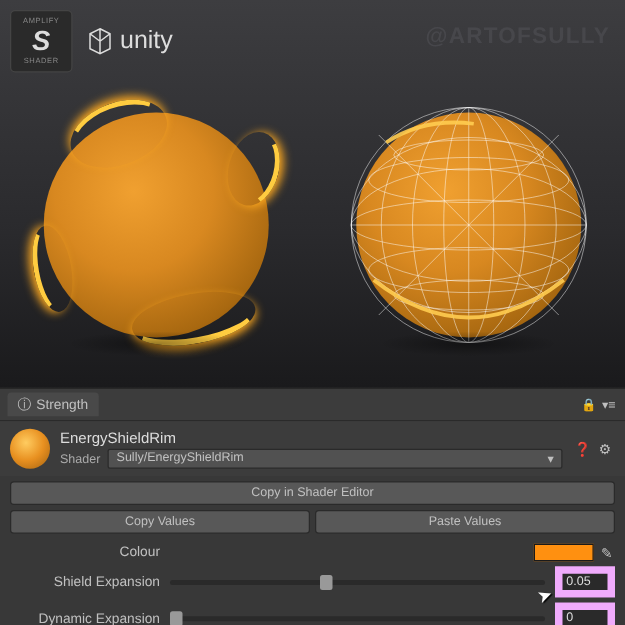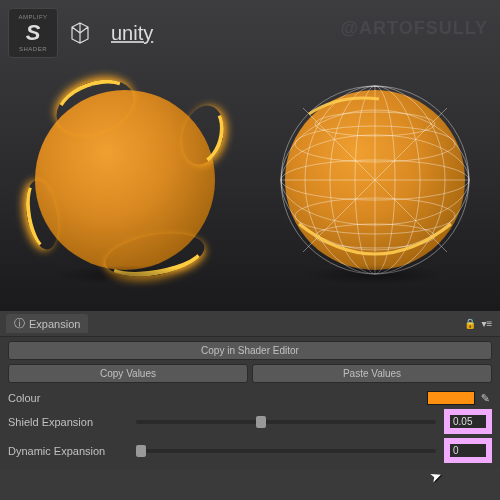--- a/index.html
+++ b/index.html
@@ -2,21 +2,21 @@
 <html><head>
 <meta charset="utf-8">
 <style>
 * { margin: 0; padding: 0; box-sizing: border-box; font-family: Arial, sans-serif; }
 body { width: 500px; height: 500px; background: #3a3a3a; color: #c0c0c0; font-size: 11px; overflow: hidden; }
 .viewport { width: 500px; height: 310px; background: linear-gradient(180deg, #3d3d40 0%, #2a2a2d 60%, #1a1a1c 100%); position: relative; }
 .logos { position: absolute; top: 8px; left: 8px; display: flex; align-items: center; gap: 10px; }
 .amplify-logo { width: 50px; height: 50px; background: #2a2a2a; border: 1px solid #444; border-radius: 4px; display: flex; flex-direction: column; align-items: center; justify-content: center; }
 .amplify-s { font-size: 22px; font-weight: bold; color: #ddd; font-style: italic; }
 .amplify-text { font-size: 6px; color: #888; letter-spacing: 0.5px; }
-.unity-logo { display: flex; align-items: center; gap: 19px; text-decoration: underline; }
+.unity-logo { display: flex; align-items: flex-start; gap: 4px; }
 .unity-cube { width: 24px; height: 24px; position: relative; }
 .unity-text { font-size: 20px; color: #ddd; font-weight: 300; }
 .watermark { position: absolute; top: 18px; right: 12px; font-size: 18px; color: rgba(80,80,85,0.6); letter-spacing: 1px; font-weight: bold; }
 .sphere-left { position: absolute; left: 35px; top: 90px; width: 180px; height: 180px; }
 .sphere-right { position: absolute; right: 35px; top: 90px; width: 180px; height: 180px; }
 .sphere-body { width: 100%; height: 100%; border-radius: 50%; background: radial-gradient(circle at 40% 35%, #f0a030 0%, #d88820 40%, #a86810 75%, #704008 100%); position: relative; }
 .energy-arc { position: absolute; border-radius: 50%; border: 3px solid transparent; }
 .arc-tl { top: -8px; left: 20px; width: 80px; height: 50px; border-top: 4px solid #ffcc40; box-shadow: 0 -3px 8px #ffaa20; transform: rotate(-20deg); }
 .arc-br { bottom: -5px; right: 10px; width: 100px; height: 40px; border-bottom: 5px solid #ffcc40; box-shadow: 0 3px 8px #ffaa20; transform: rotate(-10deg); }
 .arc-tr { top: 15px; right: -8px; width: 40px; height: 60px; border-right: 4px solid #ffcc40; box-shadow: 3px 0 8px #ffaa20; transform: rotate(15deg); }
@@ -37,21 +37,21 @@
 .shader-row { display: flex; align-items: center; gap: 6px; margin-top: 2px; }
 .shader-label { font-size: 10px; color: #aaa; }
 .shader-dropdown { background: #515151; padding: 1px 6px; border-radius: 2px; font-size: 10px; flex: 1; display: flex; justify-content: space-between; border: 1px solid #2a2a2a; }
 .mat-header-icons { display: flex; gap: 2px; align-items: flex-start; }
 .mat-header-icons span { width: 16px; height: 16px; display: flex; align-items: center; justify-content: center; font-size: 11px; }
 .insp-body { padding: 4px 8px; background: #383838; }
 .wide-btn { background: #585858; border: 1px solid #2a2a2a; border-radius: 3px; text-align: center; padding: 3px; margin-bottom: 4px; font-size: 10px; cursor: pointer; }
 .btn-row { display: flex; gap: 4px; margin-bottom: 6px; }
 .btn-row .wide-btn { flex: 1; margin-bottom: 0; }
 .prop-row { display: flex; align-items: center; padding: 2px 0; gap: 4px; }
-.prop-label { width: 120px; font-size: 11px; }
+.prop-label { width: 120px; font-size: 11px; text-align: right; }
 .prop-label.blue { color: #7db3e8; }
 .slider-track { flex: 1; height: 4px; background: #2a2a2a; border-radius: 2px; position: relative; margin: 0 4px; }
 .slider-thumb { position: absolute; top: -4px; width: 10px; height: 12px; background: #999; border-radius: 2px; }
 .num-field { width: 48px; background: #2a2a2a; color: #ddd; border: 6px solid #f0abfc; padding: 1px 3px; font-size: 10px; text-align: left; }
 .num-field.active { border: 1px solid #5b9bd5; }
 .color-swatch { width: 48px; height: 14px; background: #ff9010; border: 1px solid #1a1a1a; }
 .dropper { font-size: 11px; padding: 0 2px; }
 .cursor-arrow { position: absolute; bottom: 16px; right: 58px; font-size: 14px; color: #fff; transform: rotate(-20deg); pointer-events: none; text-shadow: 1px 1px 1px #000; }
 </style>
 </head>
@@ -112,28 +112,45 @@
       </svg>
     </div>
     <div class="shadow"></div>
   </div>
 </div>
 
 <div class="inspector">
   <div class="insp-header">
     <div class="insp-tab">
       <span>ⓘ</span>
-      <span>Expansion</span>
+      <span>Strength</span>
     </div>
     <div class="insp-icons">
       <span class="lock-icon">🔒</span>
       <span>▾≡</span>
     </div>
   </div>
 
+  <div class="material-row">
+    <div class="mat-icon"></div>
+    <div class="mat-info">
+      <div class="mat-name">EnergyShieldRim</div>
+      <div class="shader-row">
+        <span class="shader-label">Shader</span>
+        <div class="shader-dropdown">
+          <span>Sully/EnergyShieldRim</span>
+          <span>▾</span>
+        </div>
+      </div>
+    </div>
+    <div class="mat-header-icons">
+      <span>❓</span>
+      <span>⚙</span>
+    </div>
+  </div>
 
   <div class="insp-body">
     <div class="wide-btn">Copy in Shader Editor</div>
     <div class="btn-row">
       <div class="wide-btn">Copy Values</div>
       <div class="wide-btn">Paste Values</div>
     </div>
 
     <div class="prop-row">
       <div class="prop-label">Colour</div>

